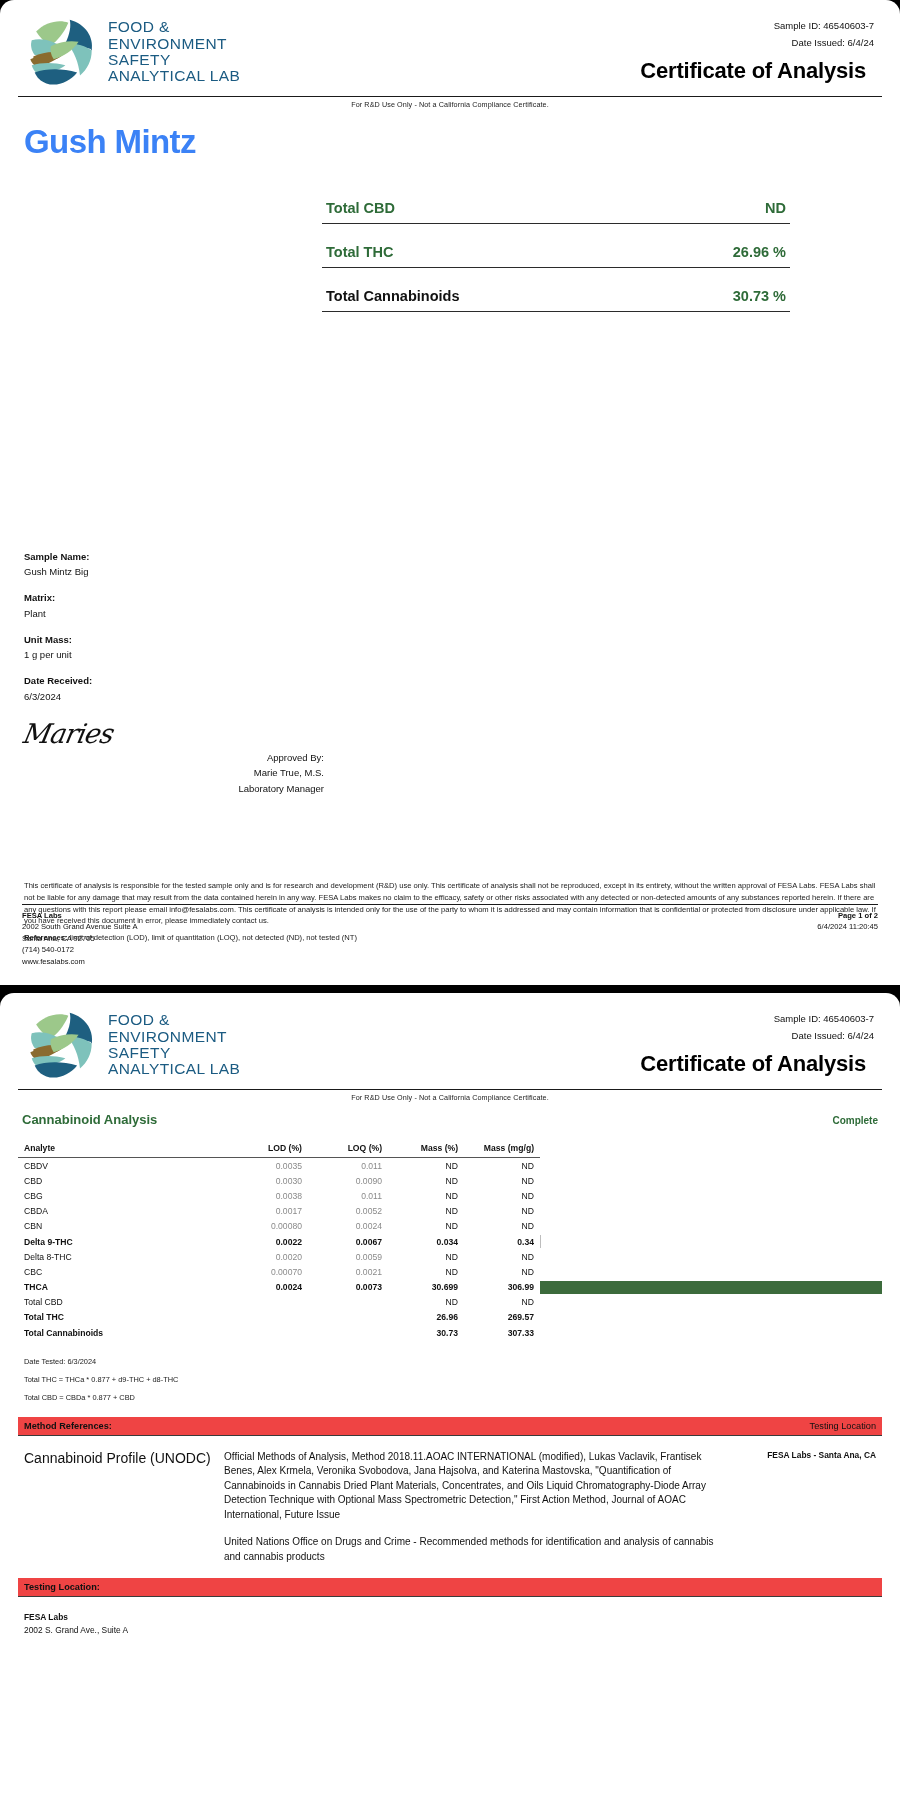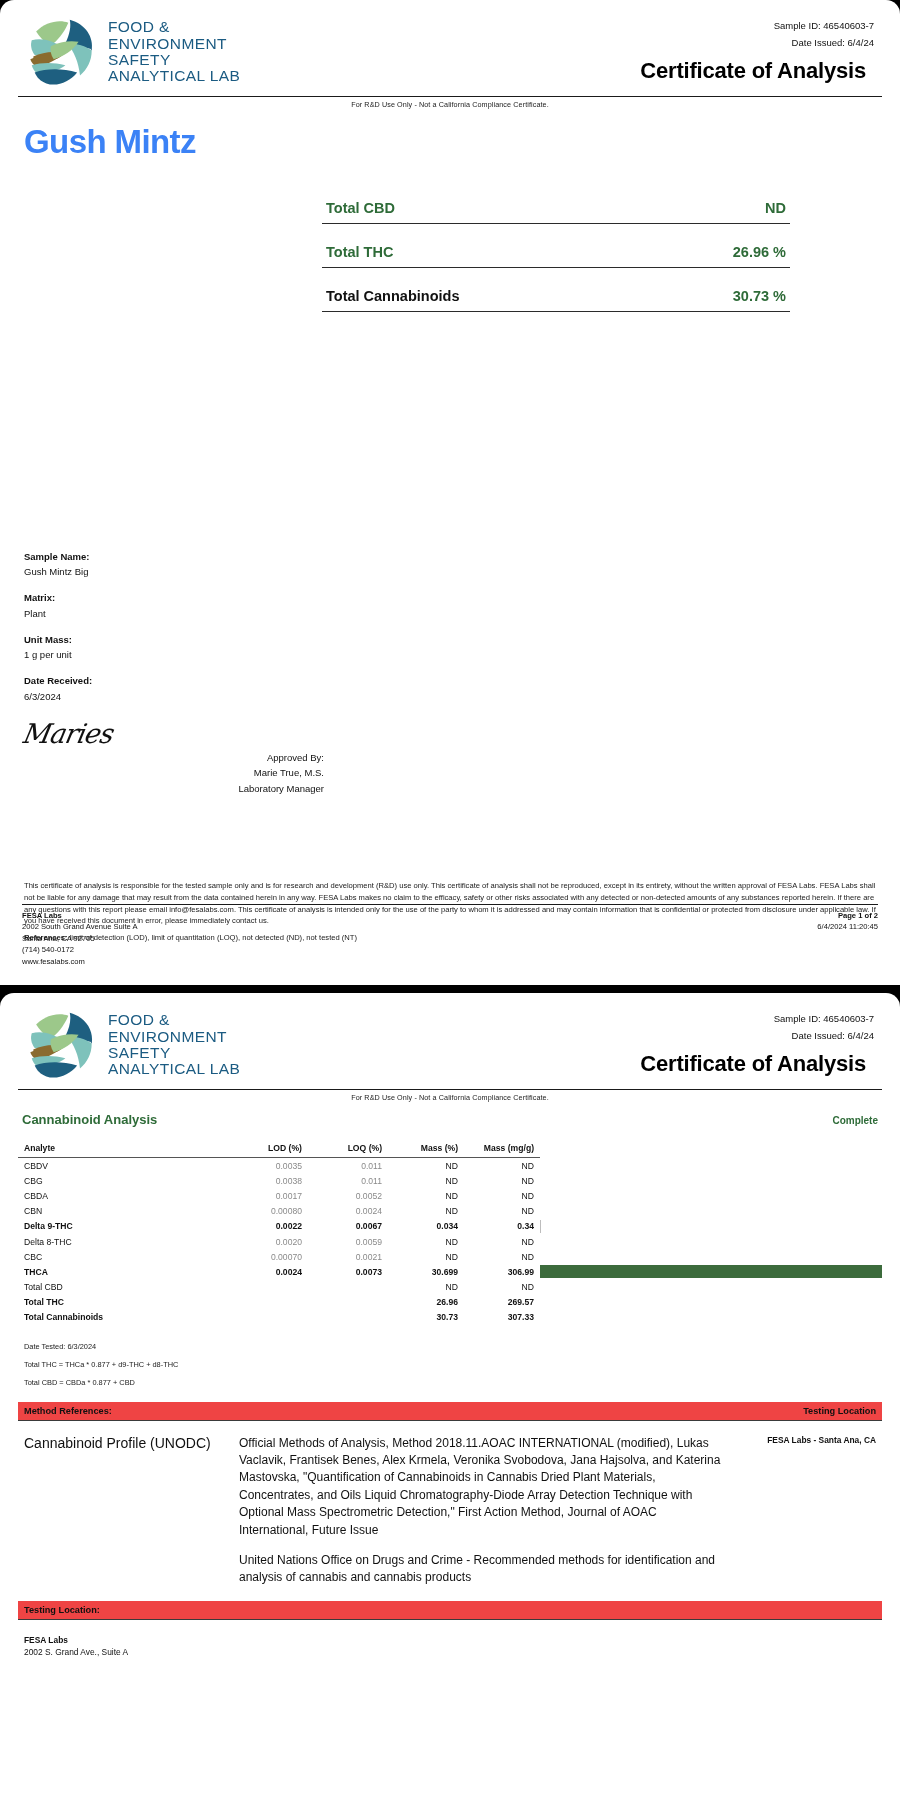--- a/index.html
+++ b/index.html
@@ -204,26 +204,26 @@
   .band {
     display: flex;
     justify-content: space-between;
     align-items: baseline;
     background: #ef4444;
     border-bottom: 1.8px solid #3a3a3a;
     padding: 4px 6px 4px 6px;
     margin-top: 14px;
   }
   .band-left { font-size: 9.2px; font-weight: bold; color: #111; }
-  .band-right { font-size: 9.2px; font-weight: bold; color: #111; }
+  .band-right { font-size: 9.2px; font-weight: normal; color: #111; }
 
   .method-block { display: flex; margin-top: 14px; padding: 0 6px; }
   .method-name { font-size: 14px; color: #111; width: 200px; flex: none; }
   .method-body { flex: 1; }
-  .method-body p { font-size: 12px; color: #111; line-height: 1.45; margin-left: 15px; }
+  .method-body p { font-size: 10px; color: #111; line-height: 1.45; }
   .method-body p.spaced { margin-top: 13px; }
   .method-lab { font-size: 8.4px; font-weight: bold; color: #111; text-align: right; width: 150px; flex: none; }
 
   .loc-block { margin-top: 14px; padding: 0 6px; }
   .loc-block .lab { font-size: 8.4px; font-weight: bold; color: #111; line-height: 1.5; }
   .loc-block .addr { font-size: 8.4px; color: #111; line-height: 1.5; }
 </style>
 </head>
 <body>
 
@@ -389,20 +389,30 @@
           <td class="col-analyte">CBDV</td>
           <td class="muted">0.0035</td>
           <td class="muted">0.011</td>
           <td>ND</td>
           <td>ND</td>
           <td class="barcell">
             <div class="bar-track"></div>
           </td>
         </tr>
         <tr>
+          <td class="col-analyte">CBD</td>
+          <td class="muted">0.0030</td>
+          <td class="muted">0.0090</td>
+          <td>ND</td>
+          <td>ND</td>
+          <td class="barcell">
+            <div class="bar-track"></div>
+          </td>
+        </tr>
+        <tr>
           <td class="col-analyte">CBG</td>
           <td class="muted">0.0038</td>
           <td class="muted">0.011</td>
           <td>ND</td>
           <td>ND</td>
           <td class="barcell">
             <div class="bar-track"></div>
           </td>
         </tr>
         <tr>

